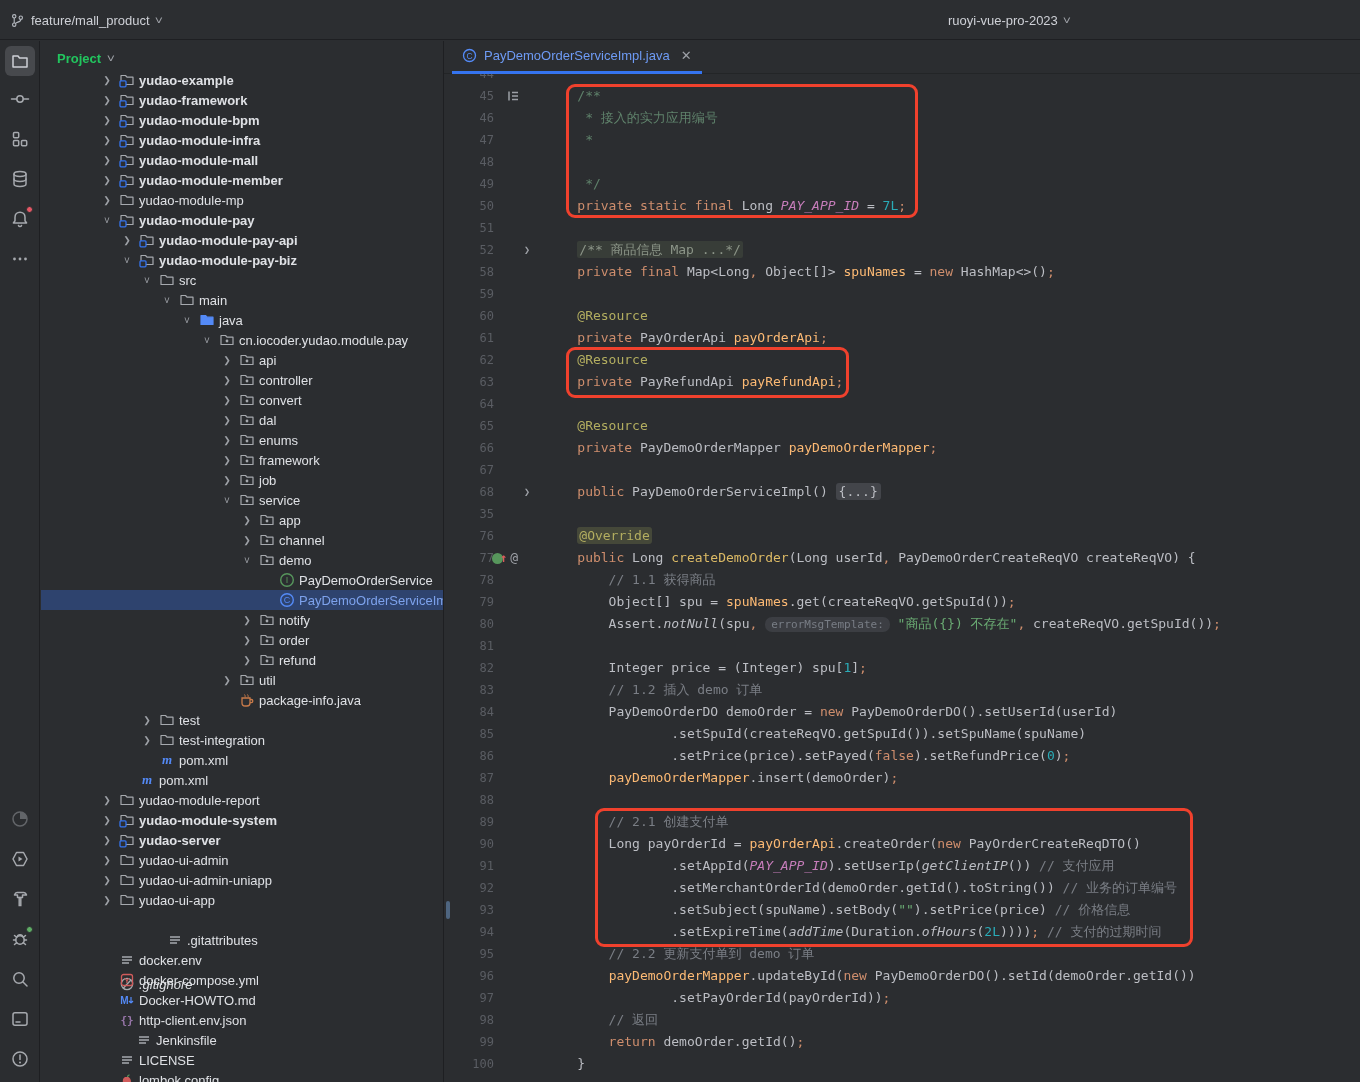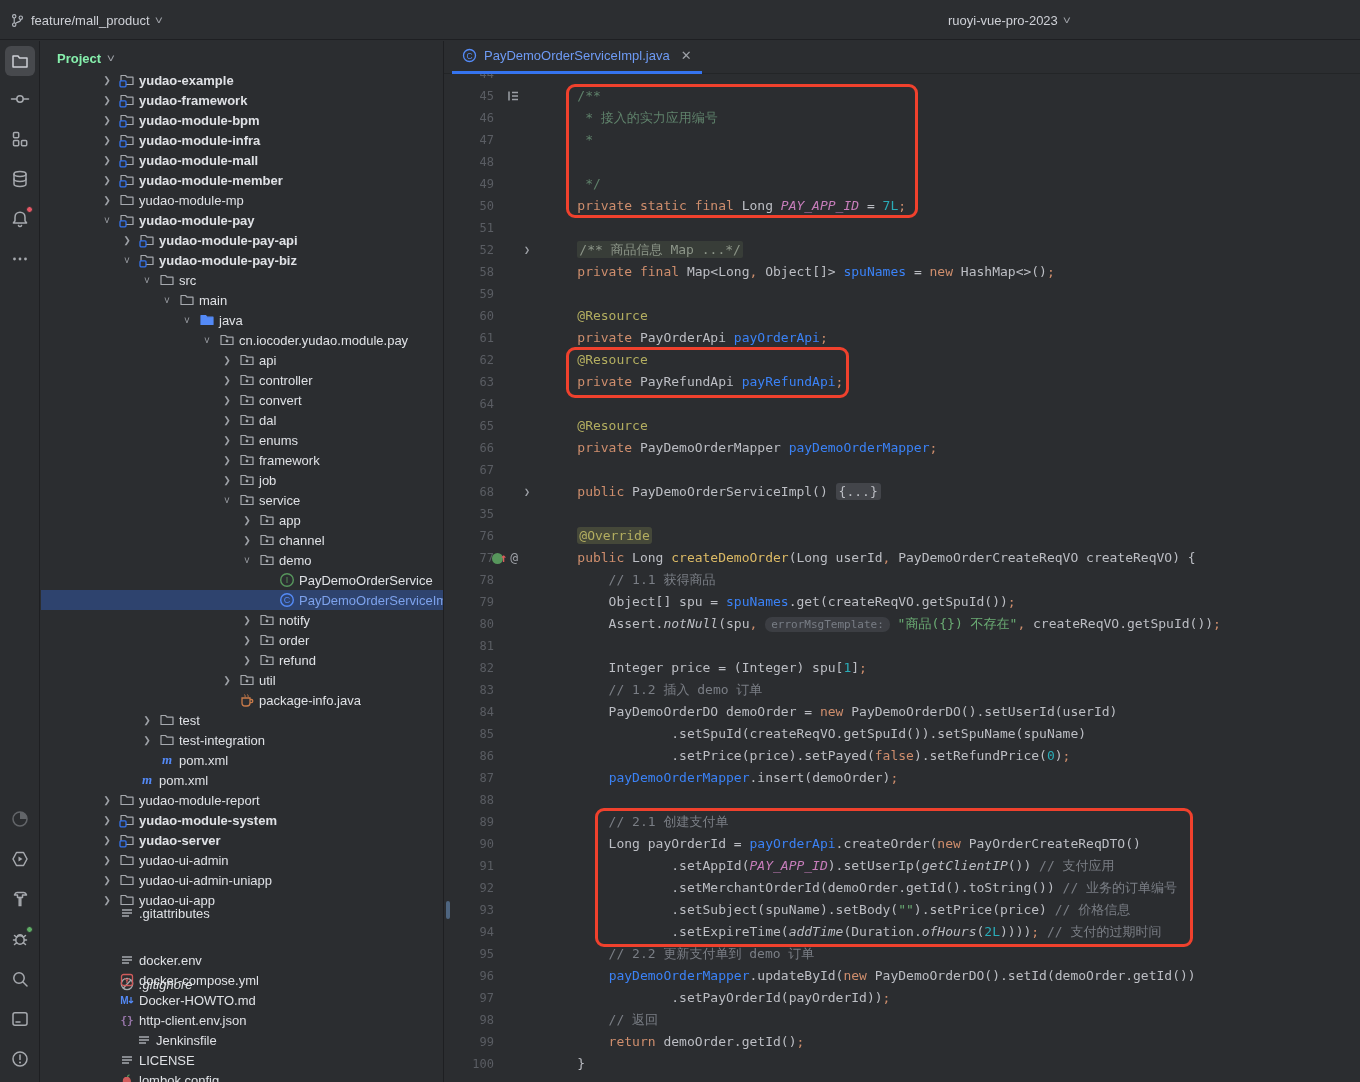--- a/index.html
+++ b/index.html
@@ -18,21 +18,21 @@
   .strip-btn { position:absolute; left:5px; width:30px; height:30px; border-radius:6px;
     display:flex; align-items:center; justify-content:center; cursor:pointer; }
   .strip-btn.active { background:#47494D; }
   .strip-btn svg { display:block; }
   .badge-dot { position:absolute; width:7px; height:7px; border-radius:50%; top:2px; right:2px; border:1.5px solid #2B2D30; }
 
   
   .proj-panel { position:absolute; left:41px; top:41px; width:403px; height:1041px; background:#2B2D30; border-right:1px solid #1E1F22; overflow:hidden; }
   .proj-header { position:absolute; left:0; top:0; width:100%; height:34px; background:#2B2D30; z-index:3;
     display:flex; align-items:center; padding-left:16px; gap:7px; }
-  .proj-header .t { font-weight:bold; font-size:13px; color:#86efac; }
+  .proj-header .t { font-weight:bold; font-size:13px; color:#22c55e; }
   .tree { position:absolute; left:0; top:0; width:100%; height:100%; z-index:1; }
   .tree-row { position:absolute; left:0; width:100%; height:20px; display:flex; align-items:center; font-size:13px; color:#DFE1E5; cursor:pointer; }
   .tree-row.sel { background:#2E436E; }
   .tree-row.sel .lbl { color:#7DA2EC; }
   .tree-row .tchev { position:absolute; width:16px; text-align:center; color:#9DA0A6; font-size:10px; }
   .tree-row .ticon { position:absolute; width:16px; height:16px; }
   .tree-row .lbl { position:absolute; white-space:nowrap; }
   .tree-row .lbl.b { font-weight:bold; }
 
   
@@ -42,21 +42,21 @@
   .tab .tab-title { font-size:13px; color:#6E9BF5; }
   .tab .tab-close { color:#9DA0A6; font-size:13px; margin-left:4px; cursor:pointer; }
 
   .code-layer { position:absolute; left:0; top:0; width:100%; height:100%; z-index:1;
     font-family:"DejaVu Sans Mono","Liberation Mono",monospace; font-size:13px; }
   .cl { position:absolute; left:0; width:100%; height:22px; line-height:22px; }
   .cl .ln { position:absolute; left:0; top:0; width:50px; text-align:right; color:#5A5D63; font-size:12px; cursor:pointer; }
   .cl .ctext { position:absolute; left:102px; top:0; white-space:pre; cursor:text; }
   .gut-ico { position:absolute; top:3px; }
 
-  .c-kw{color:#CF8E6D} .c-def{color:#BCBEC4} .c-fld{color:#3b82f6}
+  .c-kw{color:#CF8E6D} .c-def{color:#BCBEC4} .c-fld{color:#fdba74}
   .c-cst{color:#C77DBB;font-style:italic} .c-mth{color:#DCBA65}
   .c-ann{color:#B3AE60} .c-str{color:#6AAB73} .c-num{color:#2AACB8}
   .c-cmt{color:#7A7E85} .c-doc{color:#5F826B} .c-pun{color:#CF8E6D}
   .c-it{color:#BCBEC4;font-style:italic}
   .c-annhl{color:#B3AE60;background:rgba(135,142,84,.28);border-radius:3px;padding:1px 2px;}
   .c-inlay{background:#3C3E43;color:#787D85;border-radius:7px;padding:1px 6px;font-size:11px;}
   .c-folddoc{color:#8C9588;background:#383D38;border-radius:2px;padding:1px 2px;}
   .c-foldpill{color:#BCBEC4;background:#43454A;border-radius:3px;padding:1px 3px;}
 
   .caret-mark { position:absolute; left:2px; width:4px; height:18px; border-radius:2px; background:#4E6580; z-index:2; }
@@ -494,21 +494,21 @@
           </svg></span>
         <span class="lbl" style="left: 98px;">yudao-ui-admin-uniapp</span>
       </div>
       <div class="tree-row" style="top: 849px;">
         <span class="tchev" style="left: 58px; font-size: 9px;">❯</span>
         <span class="ticon" style="left: 78px;"><svg width="16" height="16" viewBox="0 0 16 16">
             <path d="M2 3.5h4.5L8 5.2h6v7.3H2z" stroke="#A6A9AE" stroke-width="1.2" fill="none" stroke-linejoin="round"></path>
           </svg></span>
         <span class="lbl" style="left: 98px;">yudao-ui-app</span>
       </div>
-      <div class="tree-row" style="top: 862px;">
+      <div class="tree-row" style="top: 889px; margin-left: 48px;">
         <span class="ticon" style="left: 78px;"><svg width="16" height="16" viewBox="0 0 16 16">
             <path d="M3 5h10M3 8h10M3 11h7" stroke="#A6A9AE" stroke-width="1.3"></path>
           </svg></span>
         <span class="lbl" style="left: 98px;">.gitattributes</span>
       </div>
       <div class="tree-row" style="top: 933px; font-style: italic;">
         <span class="ticon" style="left: 78px;"><svg width="16" height="16" viewBox="0 0 16 16">
             <circle cx="8" cy="8" r="5.7" fill="none" stroke="#A6A9AE" stroke-width="1.3"></circle>
             <path d="M4.2 12.2l8-8.4" stroke="#A6A9AE" stroke-width="1.3"></path>
           </svg></span>

